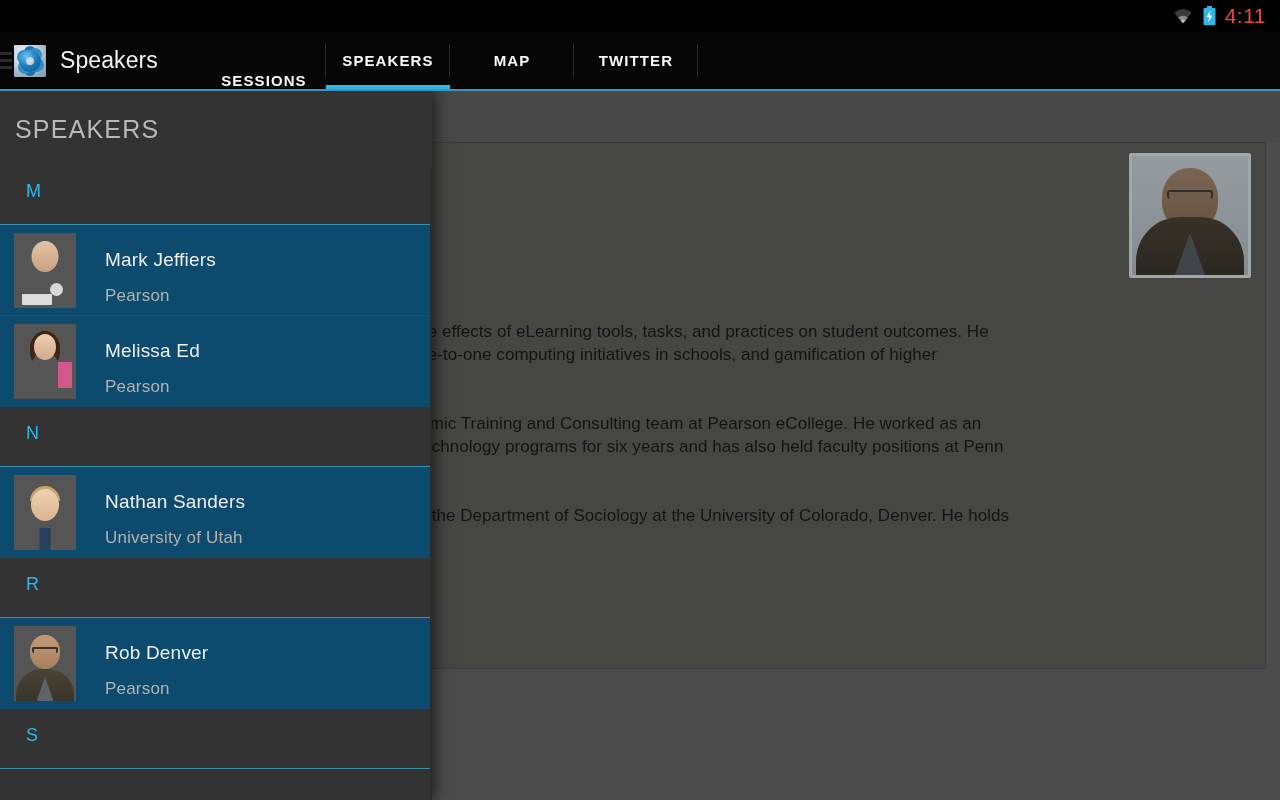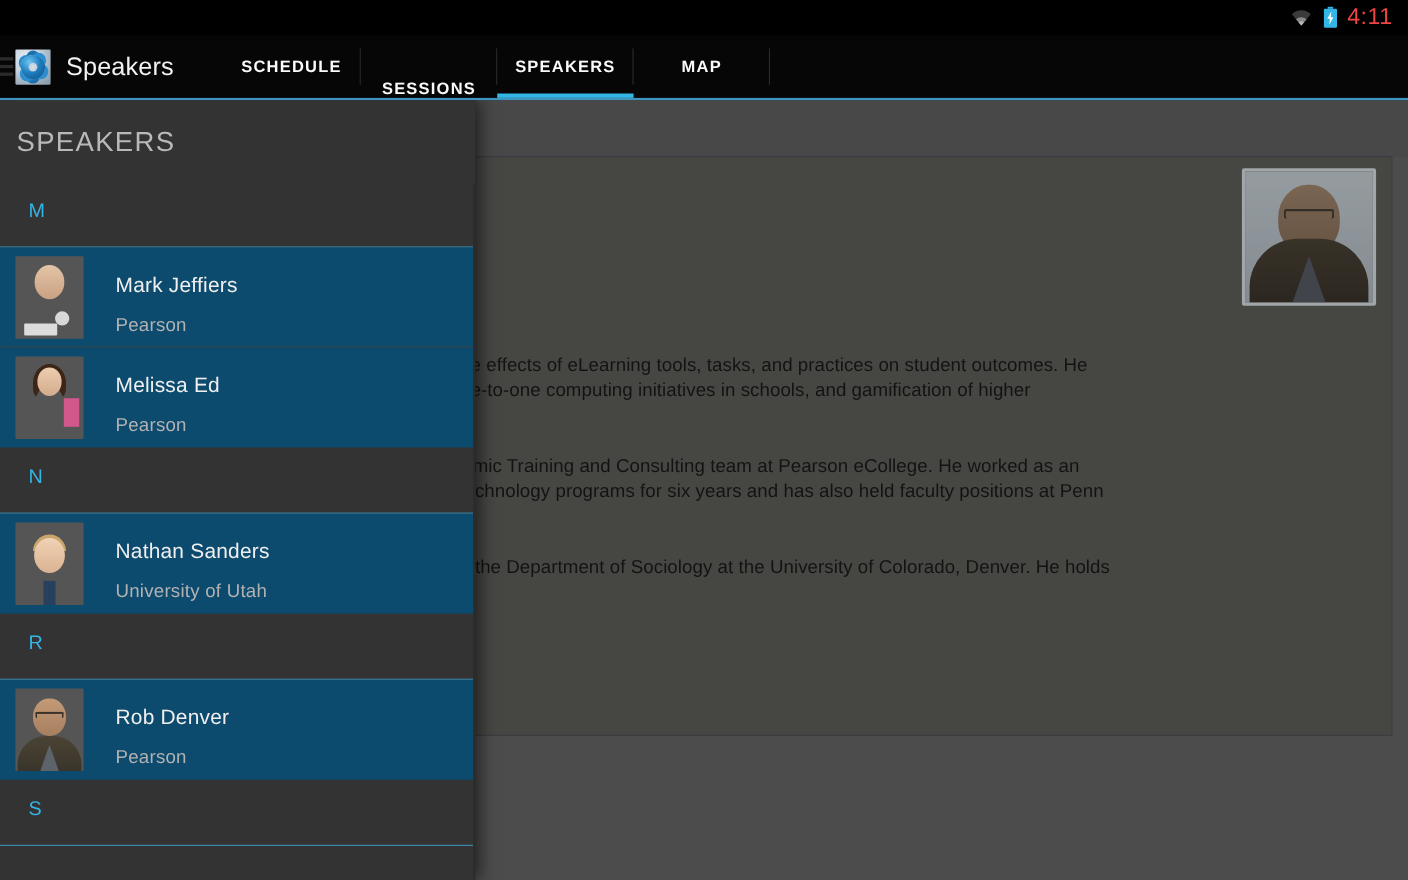--- a/index.html
+++ b/index.html
@@ -390,34 +390,34 @@
   </div>
 
   <div class="app-icon">
     <div class="blob"></div>
     <div class="hole"></div>
   </div>
 
   <div class="app-title">Speakers</div>
 
   <div class="tabs">
-    <div class="tab tab-w1">
-      <span>SCHEDULE</span>
-      <span class="sep"></span>
-    </div>
     <div class="tab tab-w2">
       <span>SESSIONS</span>
       <span class="sep"></span>
     </div>
     <div class="tab tab-w3 selected">
       <span>SPEAKERS</span>
       <span class="sep"></span>
     </div>
     <div class="tab tab-w4">
       <span>MAP</span>
+      <span class="sep"></span>
+    </div>
+    <div class="tab tab-w5">
+      <span>TWITTER</span>
       <span class="sep"></span>
     </div>
   </div>
 </div>
 <div class="ab-underline"></div>
 
 <div class="statusbar">
   <span class="wifi-icon">
     <svg width="22" height="16" viewBox="0 0 22 16">
       <path d="M11 15.2 L2.4 5.0 A12 12 0 0 1 19.6 5.0 Z" fill="#3a3a3a"></path>

